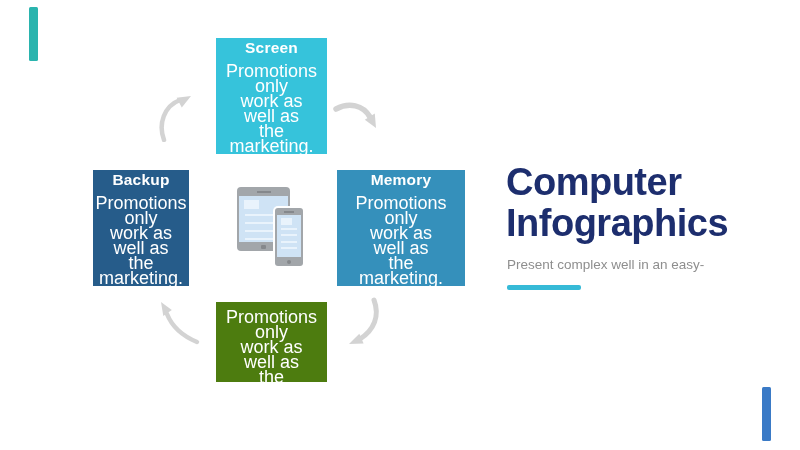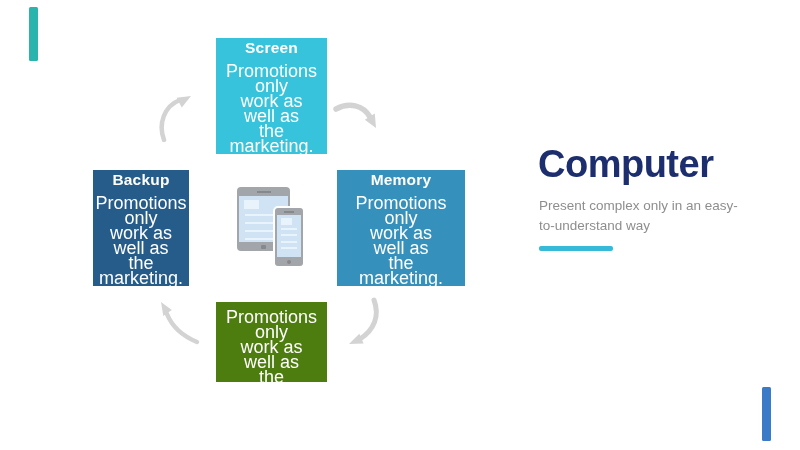--- a/index.html
+++ b/index.html
@@ -47,21 +47,21 @@
     background:#a2a6aa; border-radius:3px; box-shadow:0 0 0 2px #ffffff;
   }
   .p-screen { position:absolute; left:2px; right:2px; top:7px; bottom:9px; background:#cfe3f5; }
   .p-rect   { position:absolute; left:4px; top:3px; width:11px; height:7px; background:#e9f3fc; }
   .p-stripes{ position:absolute; left:4px; right:4px; top:13px; height:24px;
               background:repeating-linear-gradient(to bottom,#e9f3fc 0 2px,rgba(0,0,0,0) 2px 6.5px); }
   .p-speaker{ position:absolute; left:50%; top:2.5px; width:10px; height:2px; margin-left:-5px; background:#85888c; }
   .p-home   { position:absolute; left:50%; bottom:2px; width:4.5px; height:4.5px; margin-left:-2.25px; background:#85888c; border-radius:50%; }
 
   
-  .panel { position:absolute; left:506px; top:144px; width:260px;margin-left:32px; }
+  .panel { position:absolute; left:506px; top:162px; width:260px; }
   .panel h1 {
     margin:0; font-size:38px; line-height:41px; font-weight:bold;
     color:#1d2e6e; letter-spacing:-0.5px;
   }
   .subtitle { margin:11px 0 0 1px; font-size:13.5px; line-height:20px; color:#8e8e8e; }
   .subtitle span { display:block; }
   .underline { margin:10px 0 0 1px; width:74px; height:4.5px; border-radius:2px; background:#36bad7; }
 </style>
 </head>
 <body>
@@ -150,21 +150,21 @@
         <div class="p-rect"></div>
         <div class="p-stripes"></div>
       </div>
       <div class="p-home"></div>
     </div>
   </div>
 
   <div class="panel">
     <h1>
       <span>Computer</span><br>
+      <span>Infographics</span>
     </h1>
     <p class="subtitle">
-      <span>Present complex only in an easy-</span>
-      <span>to-understand way</span>
+      <span>Present complex well in an easy-</span>
     </p>
     <div class="underline"></div>
   </div>
 
 </div>
 
 </body></html>

